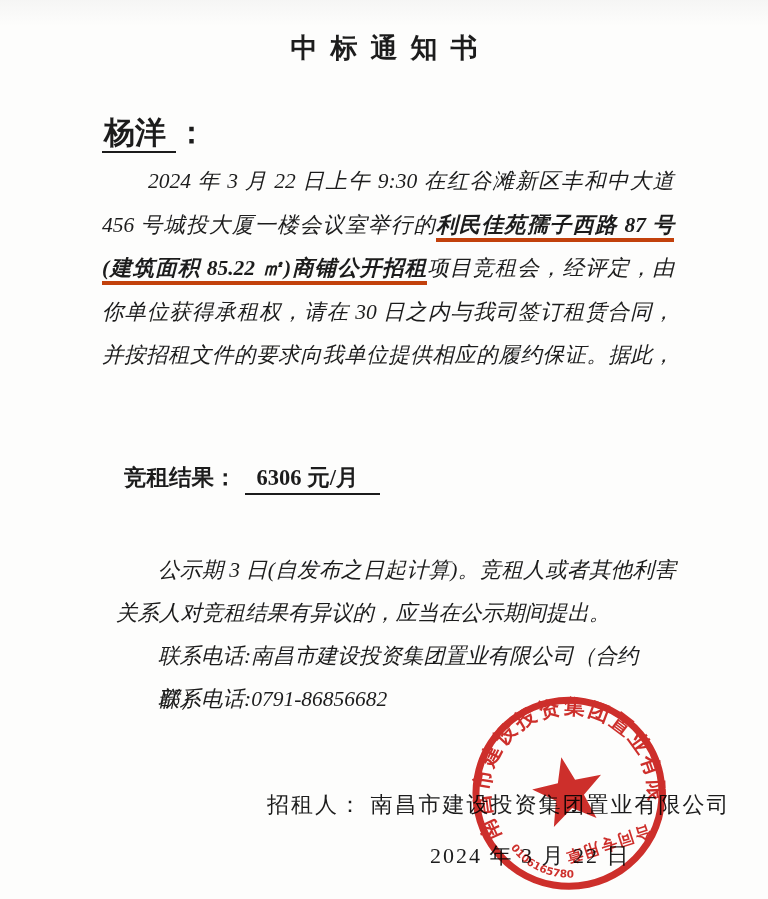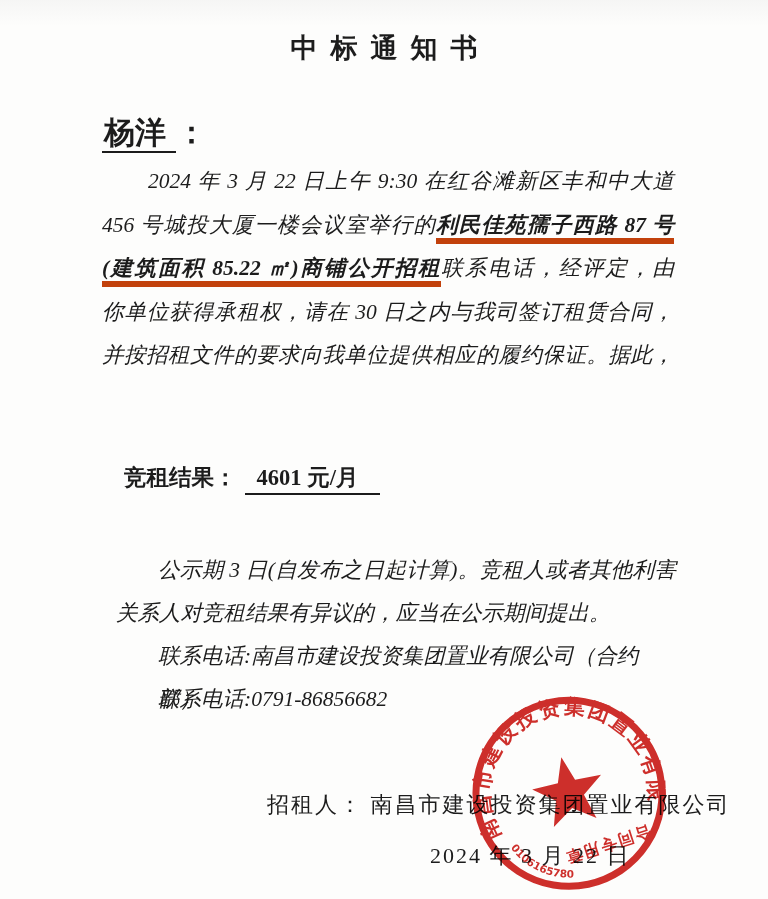--- a/index.html
+++ b/index.html
@@ -29,21 +29,21 @@
     font-size:31px; font-weight:bold;
   }
   .addressee .u{ border-bottom:2px solid #1c1c1c; padding:0 10px 1px 2px; }
   .body-par{
     position:absolute; top:160px; left:102px; width:572px;
     font-size:21.5px;
   }
   .line{ line-height:43.5px; height:43.5px;font-style:italic; }
   .just{ text-align:justify; text-align-last:justify; }
   .indent1{ padding-left:46px; }
-  .bold-u{ font-weight:bold; border-bottom:6px solid #c2410c; padding-bottom:1px; }
+  .bold-u{ font-weight:bold; border-bottom:4px solid #c2410c; padding-bottom:1px; }
   .result-line{
     position:absolute; top:462px; left:124px;
     font-size:22.5px; font-weight:bold;
   }
   .result-line .value{
     border-bottom:2px solid #1c1c1c;
     padding:0 22px 3px 12px; margin-left:8px;
   }
   .notice-par{
     position:absolute; top:549px; left:116px; width:560px;
@@ -75,27 +75,27 @@
 
   <div class="doc-title">中标通知书</div>
 
   <div class="addressee">
     <span class="u">杨洋</span><span>：</span>
   </div>
 
   <div class="body-par">
     <div class="line just indent1">2024 年 3 月 22 日上午 9:30 在红谷滩新区丰和中大道</div>
     <div class="line just"><span>456 号城投大厦一楼会议室举行的</span><span class="bold-u">利民佳苑孺子西路 87 号</span></div>
-    <div class="line just"><span class="bold-u">(建筑面积 85.22 ㎡)商铺公开招租</span><span>联系电话，经评定，由</span></div>
+    <div class="line just"><span class="bold-u">(建筑面积 85.22 ㎡)商铺公开招租</span><span>项目竞租会，经评定，由</span></div>
     <div class="line just">你单位获得承租权，请在 30 日之内与我司签订租赁合同，</div>
     <div class="line just">并按招租文件的要求向我单位提供相应的履约保证。据此，</div>
   </div>
 
   <div class="result-line">
-    <span>竞租结果：</span><span class="value">4601 元/月</span>
+    <span>竞租结果：</span><span class="value">6306 元/月</span>
   </div>
 
   <div class="notice-par">
     <div class="line just indent2">公示期 3 日(自发布之日起计算)。竞租人或者其他利害</div>
     <div class="line">关系人对竞租结果有异议的，应当在公示期间提出。</div>
     <div class="line indent2">联系电话:南昌市建设投资集团置业有限公司（合约部）</div>
     <div class="line indent2">联系电话:0791-86856682</div>
   </div>
 
   <div class="signature">招租人： 南昌市建设投资集团置业有限公司</div>

